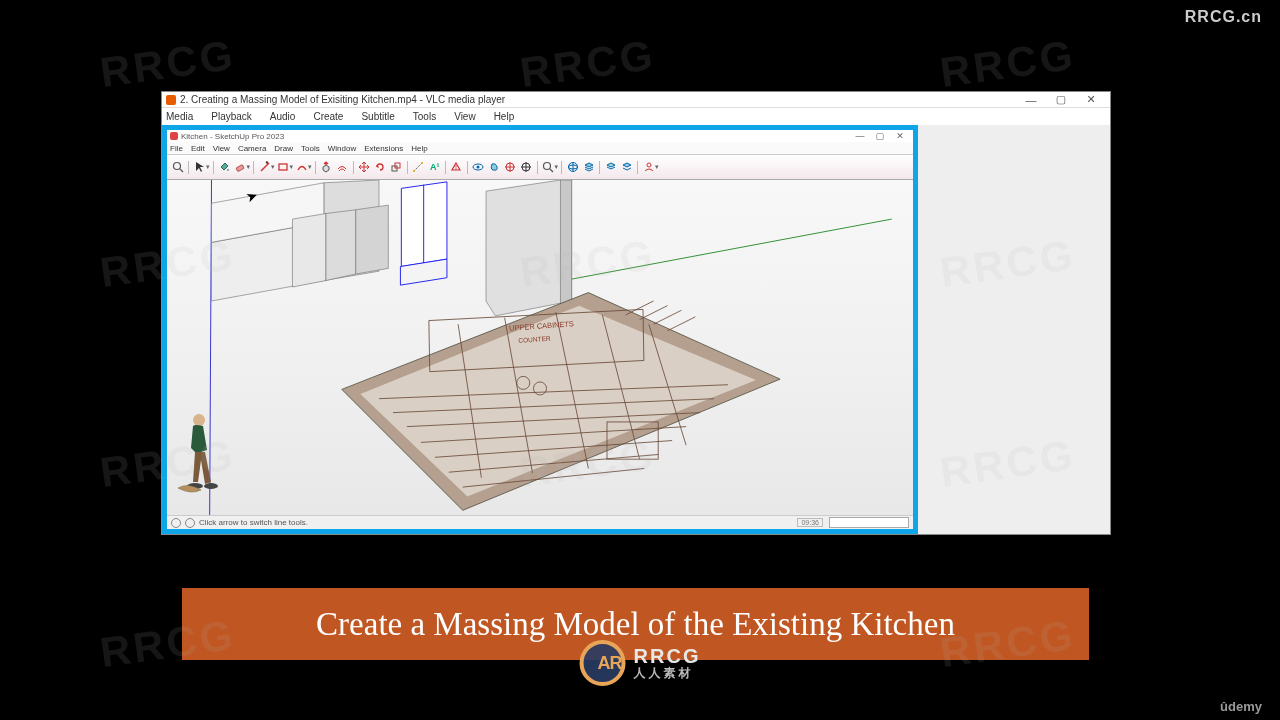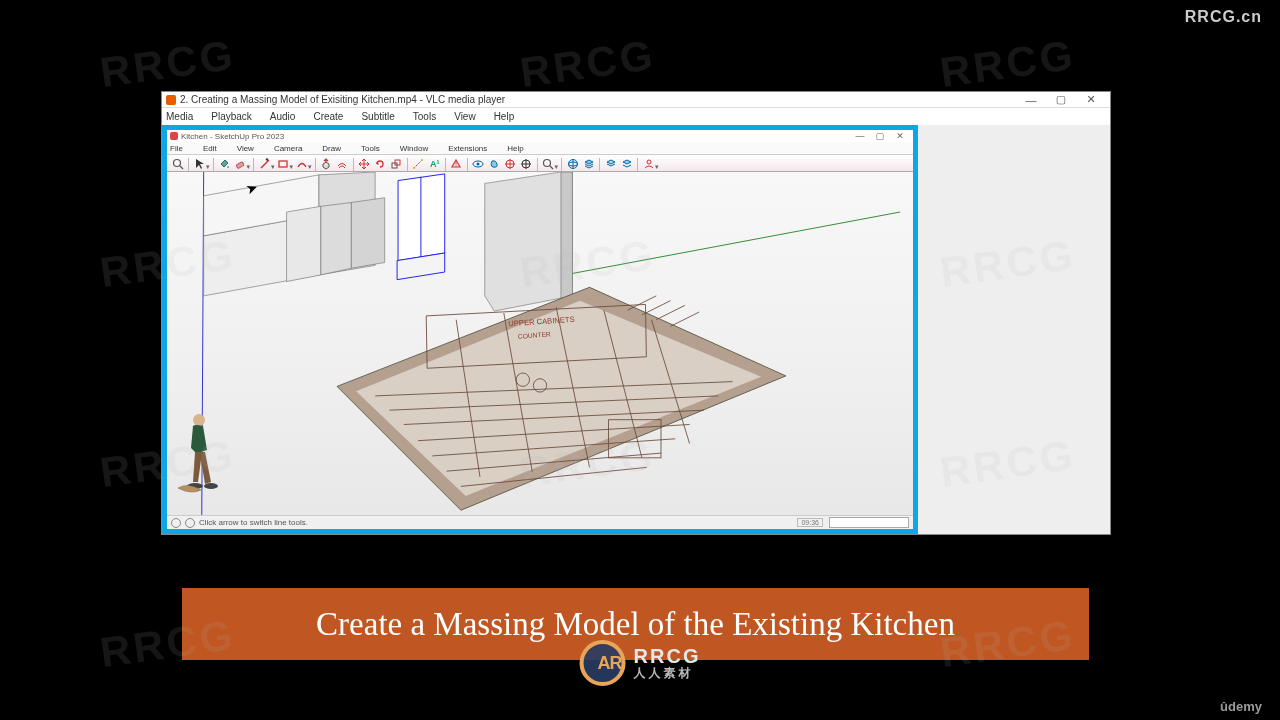--- a/index.html
+++ b/index.html
@@ -23,23 +23,23 @@
 .vlc-titlebar .spacer{flex:1}
 .vlc-titlebar .winbtn{width:30px;height:14px;display:flex;align-items:center;justify-content:center;color:#555;font-size:11px;cursor:pointer}
 .vlc-menubar{height:17px;background:#fff;display:flex;align-items:center;padding:0 4px;font-size:10px;color:#333;gap:18px}
 .vlc-menubar span{cursor:pointer}
 .vlc-content{flex:1;background:#eee;position:relative}
 .sketchup{position:absolute;left:0;top:0;width:756px;height:100%;background:#f5f5f5;display:flex;flex-direction:column;border:5px solid #0ea5e9}
 .su-titlebar{height:12px;background:#fff;display:flex;align-items:center;padding:0 3px;font-size:8px;color:#555}
 .su-titlebar .su-icon{width:8px;height:8px;background:#d44;border-radius:2px;margin-right:3px}
 .su-titlebar .spacer{flex:1}
 .su-titlebar .winbtn{width:20px;height:10px;display:flex;align-items:center;justify-content:center;font-size:9px;color:#666}
-.su-menubar{height:12px;background:#fafafa;display:flex;align-items:center;padding:0 3px;font-size:8px;color:#333;gap:20px}
+.su-menubar{height:12px;background:#fafafa;display:flex;align-items:center;padding:0 3px;font-size:8px;color:#333;gap:8px}
 .su-menubar span{cursor:pointer}
-.su-toolbar{height:18px;background:linear-gradient(#fff,#f3e8ec);border-top:1px solid #ccc;border-bottom:1px solid #aaa;display:flex;align-items:flex-end;padding:0 3px;gap:1px}
+.su-toolbar{height:26px;background:linear-gradient(#fff,#f3e8ec);border-top:1px solid #ccc;border-bottom:1px solid #aaa;display:flex;align-items:center;padding:0 3px;gap:1px}
 .su-toolbar .tb{width:15px;height:15px;display:flex;align-items:center;justify-content:center;cursor:pointer;border:1px solid transparent}
 .su-toolbar .sep{width:1px;height:13px;background:#bbb;margin:0 2px}
 .su-toolbar .drop{font-size:7px;color:#666;margin-left:-2px}
 .su-viewport{flex:1;background:linear-gradient(#f8f8f8 0%,#f0f0f0 55%,#e8e8e8 100%);position:relative;overflow:hidden}
 .su-statusbar{height:14px;background:#f0f0f0;border-top:1px solid #ccc;display:flex;align-items:center;padding:0 4px;font-size:8px;color:#555}
 .su-statusbar .sb-icon{width:10px;height:10px;border:1px solid #888;border-radius:50%;margin-right:4px}
 .su-statusbar .spacer{flex:1}
 .su-statusbar .time{margin-right:6px;font-size:7px;color:#777;border:1px solid #bbb;padding:0 3px}
 .su-statusbar .inp{width:80px;height:11px;background:#fff;border:1px solid #aaa}
 .viewport-svg{position:absolute;inset:0;width:100%;height:100%}

